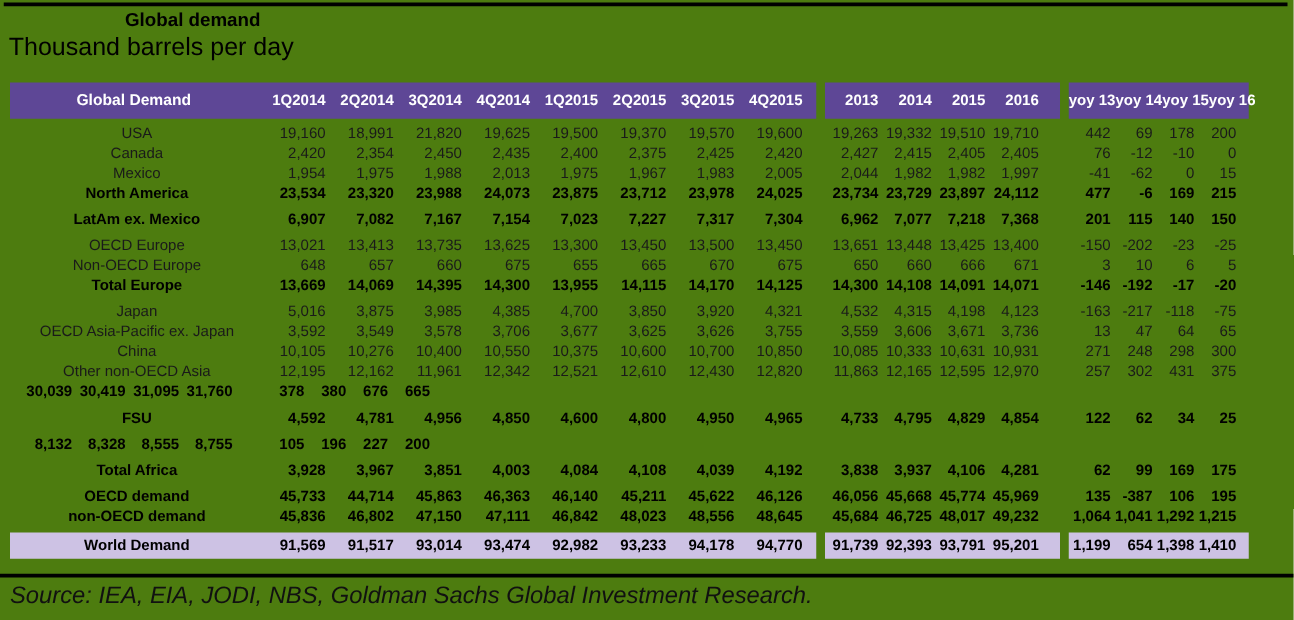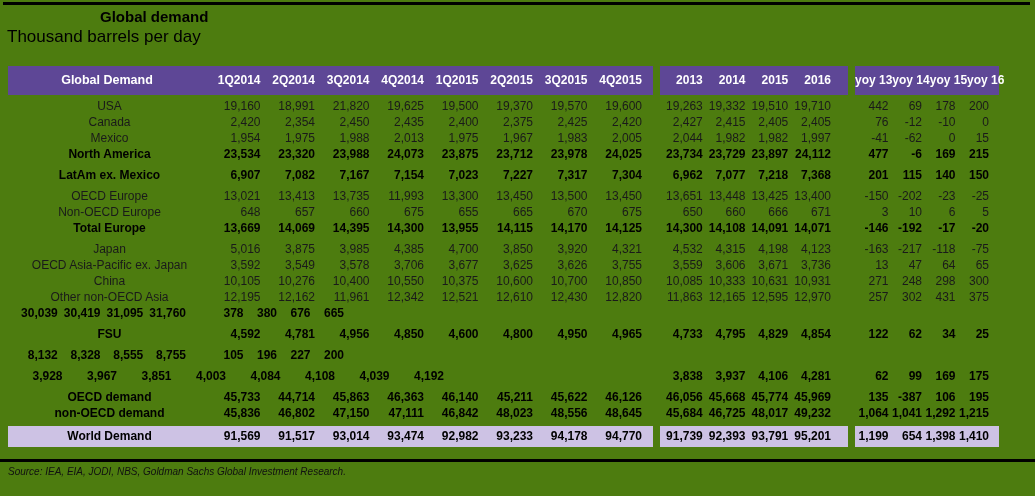--- a/index.html
+++ b/index.html
@@ -6,21 +6,21 @@
     --header-bg:#5e4796;
     --header-text:#ffffff;
     --highlight:#cdc2e4;
     --rule:#000000;
   }
   html,body{margin:0;padding:0;background:#fff;}
   .page{width:1035px;height:496px;position:relative;background:#4d7c0f;
         font-family:"Liberation Sans",sans-serif;overflow:hidden;}
   .topline{position:absolute;left:3px;top:2px;width:1027px;height:3px;background:var(--rule);}
   .title{position:absolute;left:100px;top:8px;font-size:15px;font-weight:bold;color:#000;}
-  .subtitle{position:absolute;left:7px;top:27px;font-size:17px;color:#000;}
+  .subtitle{position:absolute;left:7px;top:27px;font-size:20px;color:#000;}
 
   .tbl{position:absolute;left:8px;top:66px;width:1019px;font-size:12px;color:#1a1a1a;}
   .trow{display:flex;height:16px;line-height:16px;}
   .sec{display:flex;box-sizing:border-box;}
   .sec1{width:645px;padding-right:11px;}
   .sec2{width:188px;padding-right:1px;}
   .sec3{width:144px;padding-right:10px;}
   .gapA,.gapB{width:7px;flex:none;}
   .cell{text-align:right;white-space:nowrap;overflow:visible;}
   .cell.label{width:198px;text-align:center;padding-left:5px;box-sizing:border-box;}
@@ -32,21 +32,21 @@
   .hrow .sec{background:var(--header-bg);}
   .hrow .cell.label{text-align:center;padding-left:0;font-size:12.5px;}
 
   #rows{margin-top:3px;}
   .trow.grp{margin-top:5px;}
   .trow.b{font-weight:bold;color:#000;}
   .trow.world{margin-top:5px;height:21px;line-height:21px;font-weight:bold;color:#000;}
   .trow.world .sec{background:var(--highlight);}
 
   .botline{position:absolute;left:0;top:459px;width:1035px;height:2.5px;background:var(--rule);}
-  .source{position:absolute;left:8px;top:466px;font-style:italic;font-size:10px;color:#111;}
+  .source{position:absolute;left:8px;top:466px;font-style:italic;font-size:19px;color:#111;}
 </style>
 </head>
 <body>
 
 <div class="page">
   <div class="topline"></div>
   <div class="title">Global demand</div>
   <div class="subtitle">Thousand barrels per day</div>
 
   <div class="tbl">
@@ -212,21 +212,21 @@
             <div class="cell v">140</div>
             <div class="cell v">150</div>
           </div>
         </div>
         <div class="trow grp">
           <div class="sec sec1">
             <div class="cell label">OECD Europe</div>
             <div class="cell q">13,021</div>
             <div class="cell q">13,413</div>
             <div class="cell q">13,735</div>
-            <div class="cell q">11,993</div>
+            <div class="cell q">13,625</div>
             <div class="cell q">13,300</div>
             <div class="cell q">13,450</div>
             <div class="cell q">13,500</div>
             <div class="cell q">13,450</div>
           </div>
           <div class="gapA"></div>
           <div class="sec sec2">
             <div class="cell y">13,651</div>
             <div class="cell y">13,448</div>
             <div class="cell y">13,425</div>
@@ -456,20 +456,21 @@
           <div class="gapB"></div>
           <div class="sec sec3">
             <div class="cell v">105</div>
             <div class="cell v">196</div>
             <div class="cell v">227</div>
             <div class="cell v">200</div>
           </div>
         </div>
         <div class="trow b grp">
           <div class="sec sec1">
+            <div class="cell label">Total Africa</div>
             <div class="cell q">3,928</div>
             <div class="cell q">3,967</div>
             <div class="cell q">3,851</div>
             <div class="cell q">4,003</div>
             <div class="cell q">4,084</div>
             <div class="cell q">4,108</div>
             <div class="cell q">4,039</div>
             <div class="cell q">4,192</div>
           </div>
           <div class="gapA"></div>

